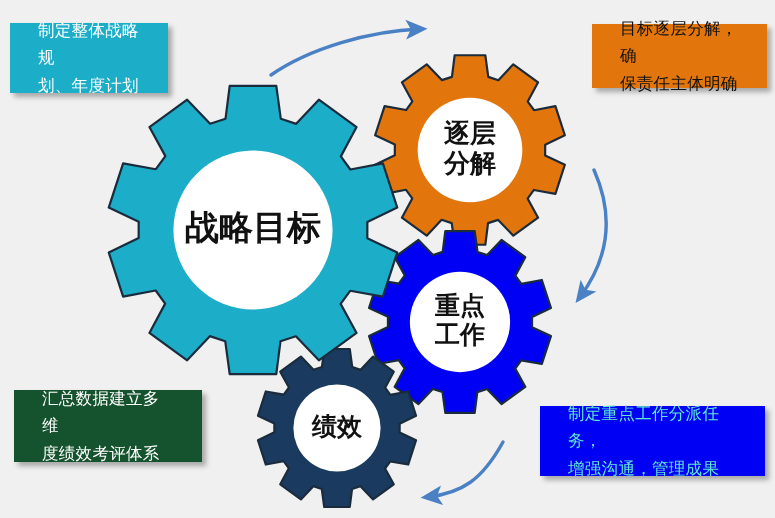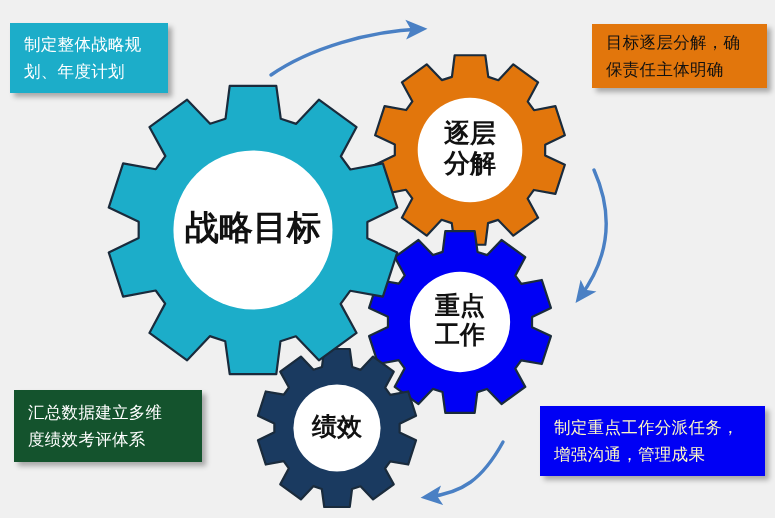--- a/index.html
+++ b/index.html
@@ -13,35 +13,35 @@
   .svg-layer{position:absolute;left:0;top:0;width:775px;height:518px;}
   .gear-label{
     font-family:"Liberation Sans","DejaVu Sans",sans-serif;
     font-weight:bold;fill:#111111;
     text-anchor:middle;dominant-baseline:middle;
   }
   .callout{
     position:absolute;
     box-sizing:border-box;
     display:flex;align-items:center;
-    padding:10px 14px;
+    padding:10px 28px;
     box-shadow:4px 4px 5px rgba(0,0,0,0.30);
     font-size:16.5px;
     line-height:1.65;
     letter-spacing:0.3px;
     white-space:pre-line;
   }
   #box-strategy{left:10px;top:23px;width:158px;height:70px;
     background:#1CADC9;color:#ffffff;}
   #box-decompose{left:592px;top:24px;width:175px;height:64px;
     background:#E2760C;color:#111111;}
   #box-performance{left:14px;top:390px;width:188px;height:72px;
     background:#14532d;color:#ffffff;}
   #box-keywork{left:540px;top:406px;width:225px;height:70px;
-    background:#0000F5;color:#fef9c3;}
+    background:#0000F5;color:#5eead4;}
 </style>
 </head>
 <body>
 
 <div id="stage">
 
   <svg class="svg-layer" id="gear-svg" viewBox="0 0 775 518">
       <g>
         <path d="M454.68,55.23L485.32,55.23L488.27,76.89L498.39,80.19L513.31,64.33L538.10,82.33L527.76,101.59L534.00,110.21L555.40,106.15L564.86,135.28L545.18,144.78L545.16,155.43L564.86,164.72L555.40,193.85L533.89,189.97L527.62,198.57L538.10,217.67L513.31,235.67L498.19,219.89L488.06,223.16L485.32,244.77L454.68,244.77L451.73,223.11L441.61,219.81L426.69,235.67L401.90,217.67L412.24,198.41L406.00,189.79L384.60,193.85L375.14,164.72L394.82,155.22L394.84,144.57L375.14,135.28L384.60,106.15L406.11,110.03L412.38,101.43L401.90,82.33L426.69,64.33L441.81,80.11L451.94,76.84Z" fill="#E2760C" stroke="#1a2b3c" stroke-width="2.2" stroke-linejoin="round"></path>
         <circle cx="470" cy="150" r="52.32" fill="#ffffff"></circle>

